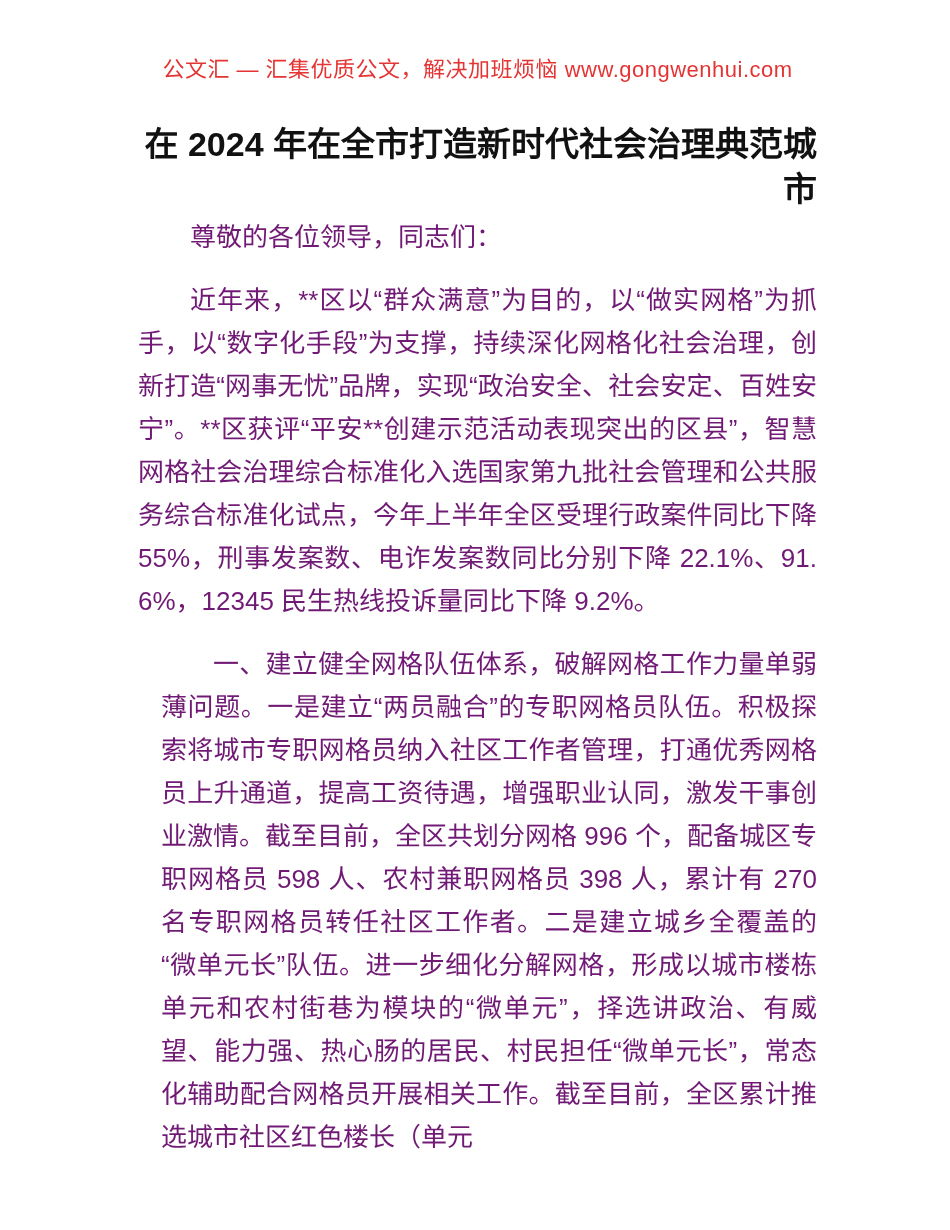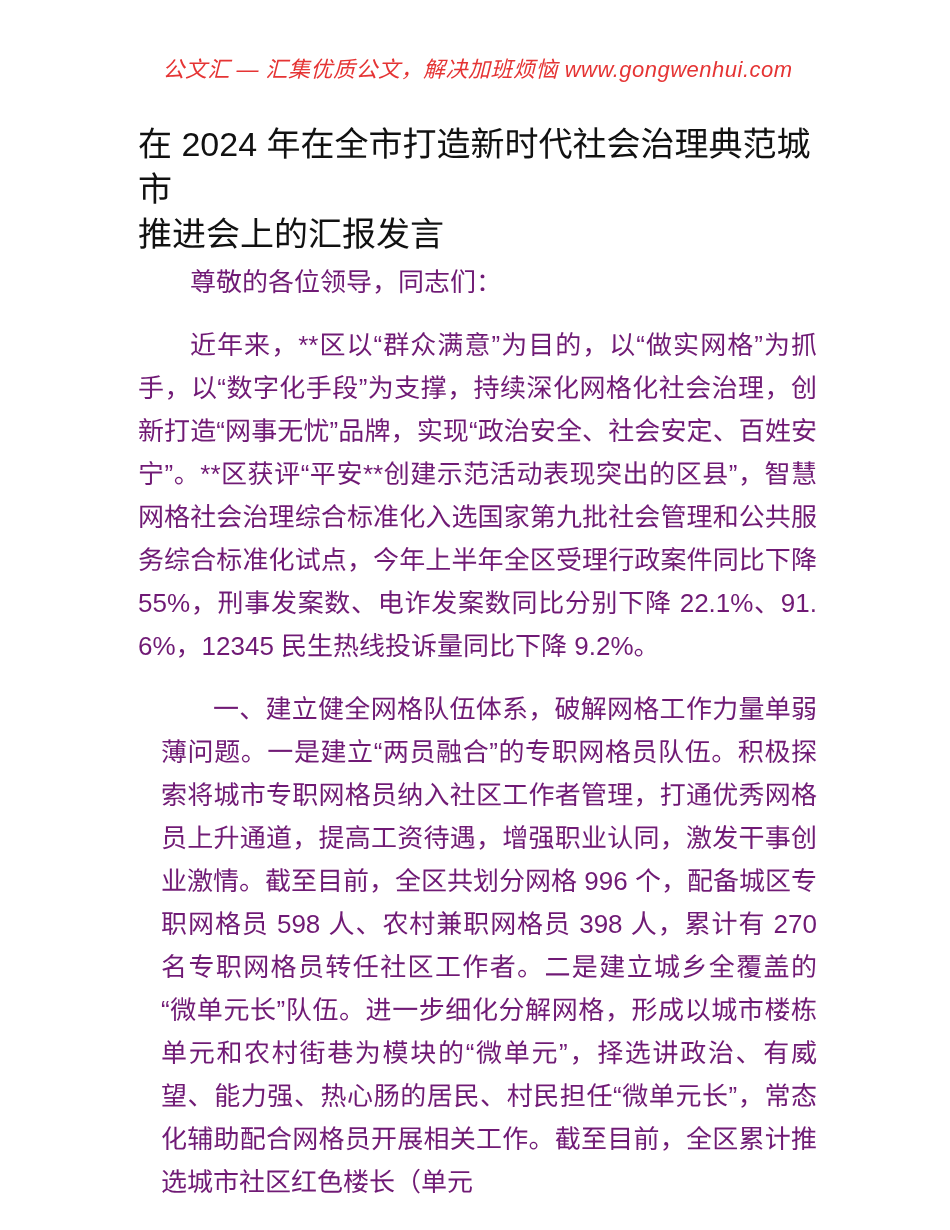--- a/index.html
+++ b/index.html
@@ -21,28 +21,27 @@
     padding: 55px 133px 30px 138px;
     overflow: hidden;
   }
   .site-banner {
     text-align: center;
     font-size: 22px;
     line-height: 30px;
     color: #e53434;
     white-space: nowrap;
     letter-spacing: 0.5px;
-    font-style: italic;
   }
   .doc-title {
     margin: 37px 0 4px 0;
     font-size: 34px;
     line-height: 45px;
-    font-weight: 400;
-    text-align: left;
+    font-weight: 700;
+    text-align: right;
     color: #111111;
   }
   .doc-title .title-line {
     display: block;
   }
   .doc-body p {
     margin: 0 0 20px 0;
     font-size: 26px;
     line-height: 43px;
     text-align: justify;
@@ -57,21 +56,20 @@
 </style>
 </head>
 <body>
 
 <div class="page">
 
   <div class="site-banner">公文汇 — 汇集优质公文，解决加班烦恼 www.gongwenhui.com</div>
 
   <h1 class="doc-title">
     <span class="title-line">在 2024 年在全市打造新时代社会治理典范城市</span>
-    <span class="title-line">推进会上的汇报发言</span>
   </h1>
 
   <div class="doc-body">
     <p>尊敬的各位领导，同志们：</p>
     <p>近年来，**区以“群众满意”为目的，以“做实网格”为抓手，以“数字化手段”为支撑，持续深化网格化社会治理，创新打造“网事无忧”品牌，实现“政治安全、社会安定、百姓安宁”。**区获评“平安**创建示范活动表现突出的区县”，智慧网格社会治理综合标准化入选国家第九批社会管理和公共服务综合标准化试点，今年上半年全区受理行政案件同比下降 55%，刑事发案数、电诈发案数同比分别下降 22.1%、91.6%，12345 民生热线投诉量同比下降 9.2%。</p>
     <p>一、建立健全网格队伍体系，破解网格工作力量单弱薄问题。一是建立“两员融合”的专职网格员队伍。积极探索将城市专职网格员纳入社区工作者管理，打通优秀网格员上升通道，提高工资待遇，增强职业认同，激发干事创业激情。截至目前，全区共划分网格 996 个，配备城区专职网格员 598 人、农村兼职网格员 398 人，累计有 270 名专职网格员转任社区工作者。二是建立城乡全覆盖的“微单元长”队伍。进一步细化分解网格，形成以城市楼栋单元和农村街巷为模块的“微单元”，择选讲政治、有威望、能力强、热心肠的居民、村民担任“微单元长”，常态化辅助配合网格员开展相关工作。截至目前，全区累计推选城市社区红色楼长（单元</p>
   </div>
 
 </div>
 

